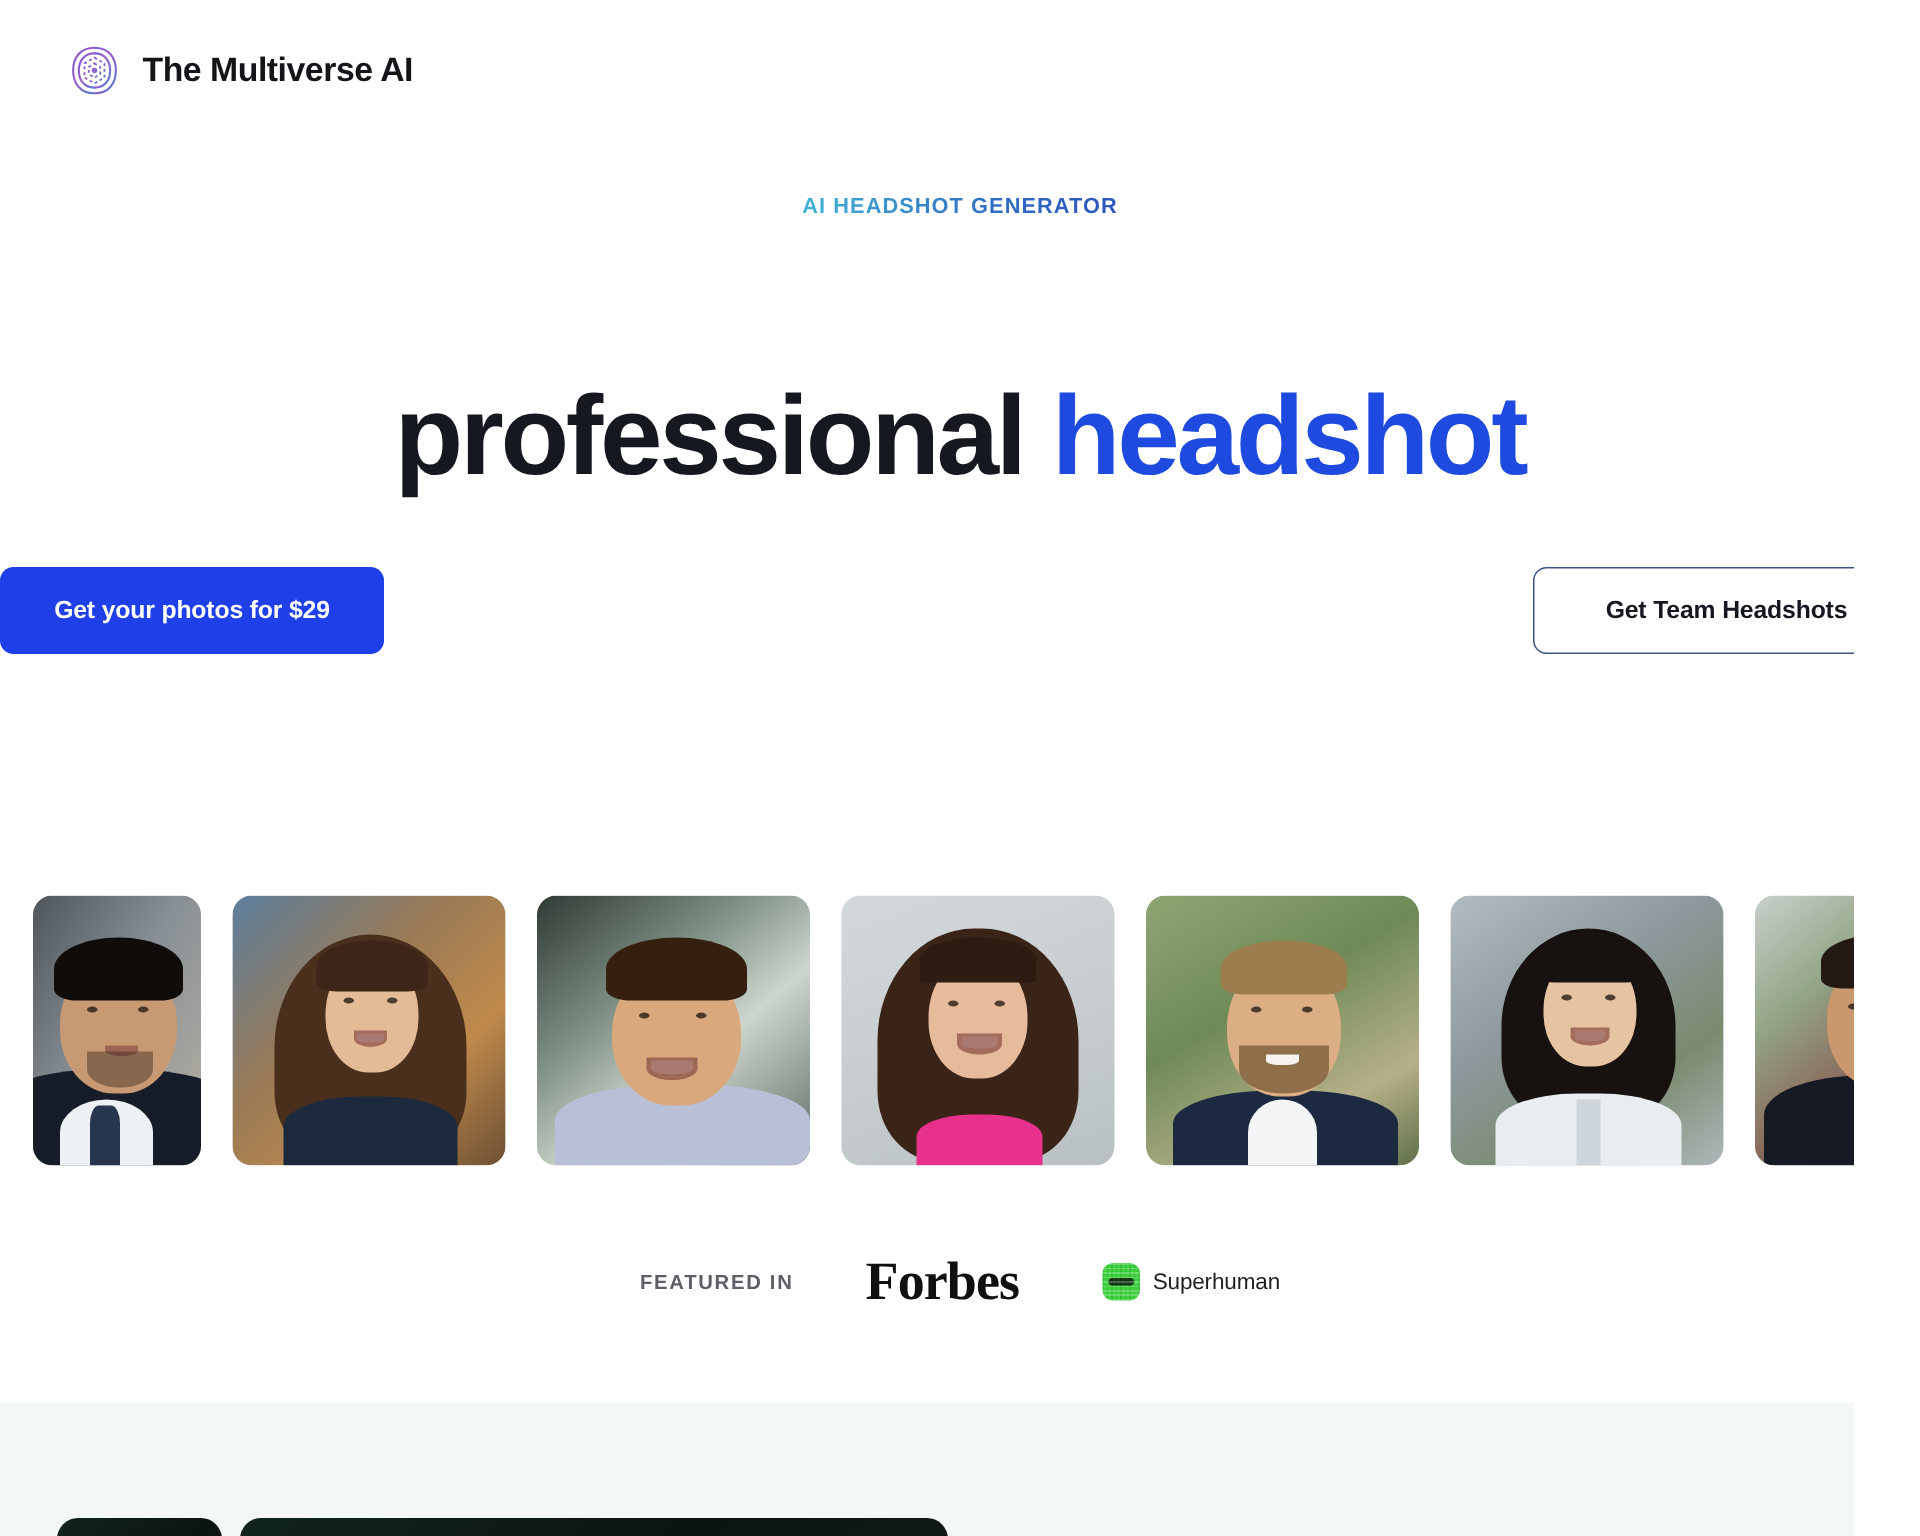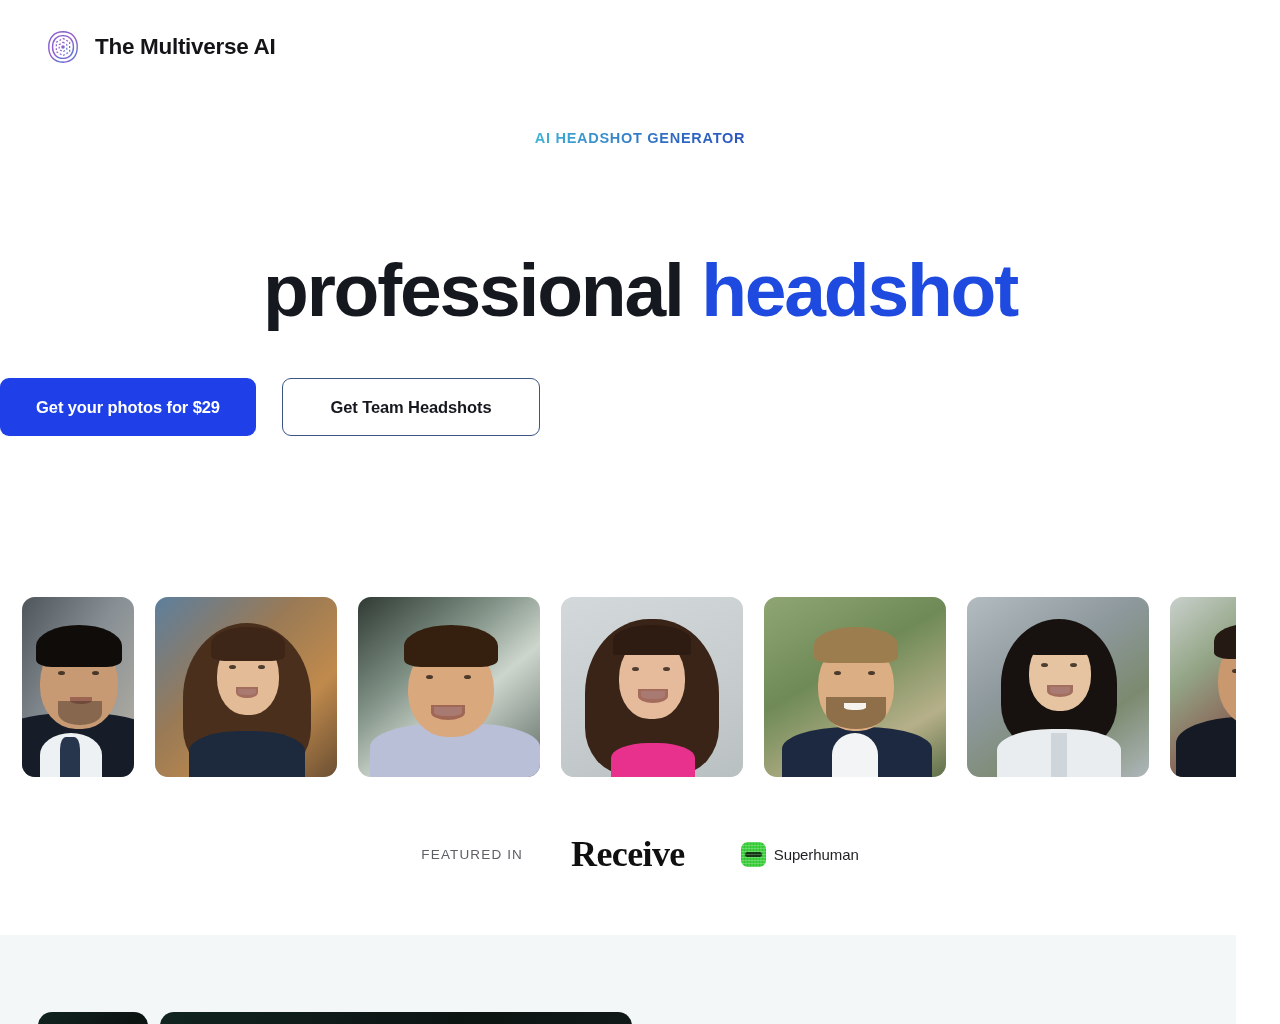--- a/index.html
+++ b/index.html
@@ -77,21 +77,21 @@
     font-size: 19px;
     line-height: 36px;
     font-weight: 400;
     color: #53565e;
     letter-spacing: -0.1px;
   }
 
   .cta-row {
     margin-top: 45px;
     display: flex;
-    justify-content: flex-start;
+    justify-content: space-between;
     align-items: center;
     gap: 26px;
   }
   .btn {
     font-family: "Liberation Sans", sans-serif;
     font-size: 16.5px;
     font-weight: 600;
     letter-spacing: -0.1px;
     border-radius: 9px;
     cursor: pointer;
@@ -159,21 +159,21 @@
     top: 836px;
     left: 0;
     width: 1280px;
     display: flex;
     align-items: center;
     justify-content: center;
     gap: 30px;
   }
   .featured-label {
     font-size: 13.5px;
-    font-weight: 400;
+    font-weight: 700;
     letter-spacing: 1.15px;
     color: #5c6066;
     text-transform: uppercase;
   }
   .forbes {
     font-family: "Liberation Serif", serif;
     font-size: 36px;
     font-weight: 700;
     letter-spacing: -0.6px;
     color: #101010;
@@ -373,21 +373,21 @@
         <div class="hair" style="left:44px;top:26px;width:80px;height:36px;background:#241a13;"></div>
         <div class="eye" style="left:62px;top:72px;"></div>
         <div class="eye" style="left:94px;top:72px;"></div>
         <div class="mouth" style="left:72px;top:100px;width:20px;height:8px;"></div>
       </div>
     </div>
   </div>
 
   <div class="featured">
     <span class="featured-label">FEATURED IN</span>
-    <span class="forbes">Receive</span>
+    <span class="forbes">Forbes</span>
     <span class="superhuman">
       <span class="sh-mark"></span>
       <span class="sh-name">Superhuman</span>
     </span>
   </div>
 
   <div class="next-section">
     <div class="peek-card small"></div>
     <div class="peek-card wide"></div>
   </div>

